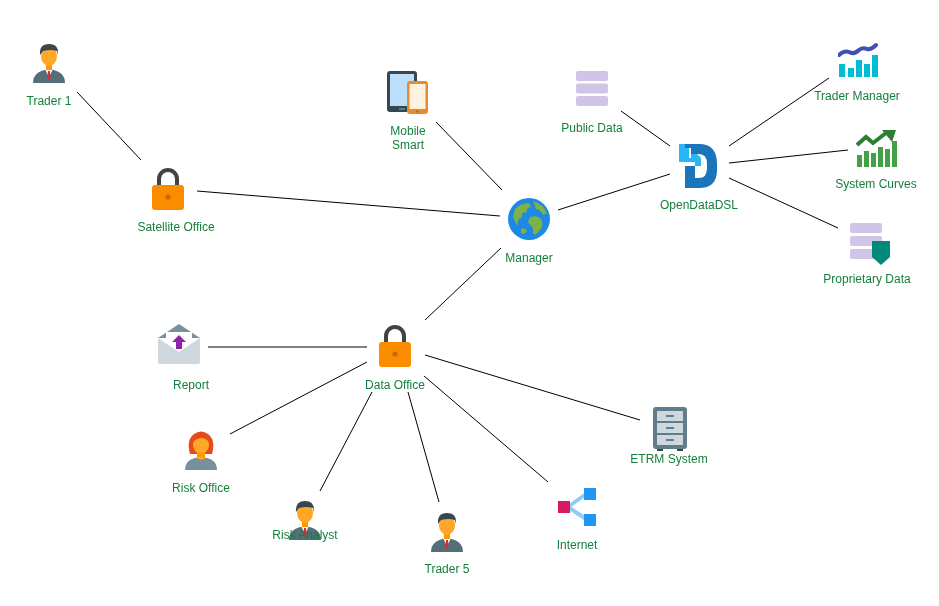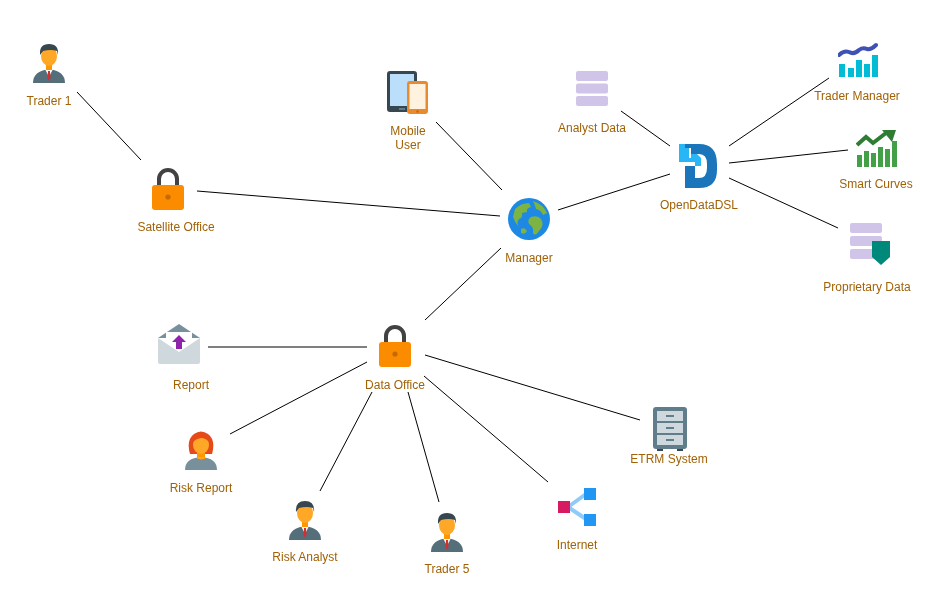--- a/index.html
+++ b/index.html
@@ -2,21 +2,21 @@
 <html><head>
 <meta charset="utf-8">
 <style>
   html, body { margin: 0; padding: 0; background: #ffffff; }
   #canvas { position: relative; width: 939px; height: 606px; overflow: hidden; background: #ffffff;
     font-family: "Liberation Sans", sans-serif; }
   #edges { position: absolute; left: 0; top: 0; width: 939px; height: 606px; }
   #edges line { stroke: #000000; stroke-width: 1; }
   .node { position: absolute; cursor: pointer; }
   .node svg { position: absolute; display: block; }
-  .label { position: absolute; font-size: 12px; color: #a16207; text-align: center; white-space: nowrap;
+  .label { position: absolute; font-size: 12px; color: #15803d; text-align: center; white-space: nowrap;
     transform: translateX(-50%); line-height: 14px; }
 </style>
 </head>
 <body>
 
 <div id="canvas">
   <svg id="edges">
     <line x1="77" y1="92" x2="141" y2="160"></line>
     <line x1="197" y1="191" x2="500" y2="216"></line>
     <line x1="436" y1="122" x2="502" y2="190"></line>
@@ -58,41 +58,41 @@
   <div class="node">
     <svg style="left:387px;top:71px" width="42" height="44" viewBox="0 0 42 44">
       <rect x="0" y="0" width="30" height="41" rx="3" fill="#37474f"></rect>
       <rect x="3" y="3" width="24" height="32" fill="#bbdefb"></rect>
       <rect x="12" y="37" width="6" height="2" fill="#607d8b"></rect>
       <rect x="20" y="10" width="21" height="33" rx="3" fill="#e88b2e"></rect>
       <rect x="22.5" y="13" width="16" height="25" fill="#fff3e0"></rect>
       <circle cx="30.5" cy="40.5" r="1.2" fill="#c66900"></circle>
     </svg>
     <div class="label" style="left:408px;top:124px">Mobile</div>
-    <div class="label" style="left:408px;top:138px">User</div>
+    <div class="label" style="left:408px;top:138px">Smart</div>
   </div>
 
   <div class="node">
     <svg style="left:507px;top:197px" width="44" height="44" viewBox="0 0 44 44">
       <circle cx="22" cy="22" r="21" fill="#1e88e5"></circle>
       <path d="M8 12 Q14 6 22 6 L24 10 Q19 11 20 15 L15 16 Q16 21 12 22 Q9 26 12 30 Q8 26 6 20 Z" fill="#7cb342"></path>
       <path d="M26 4 Q36 7 40 16 L36 18 Q34 13 29 12 Q28 8 26 4 Z" fill="#7cb342"></path>
       <path d="M24 20 Q31 18 34 22 Q38 28 32 34 Q28 40 26 36 Q27 30 22 27 Q20 23 24 20 Z" fill="#7cb342"></path>
       <path d="M14 32 Q18 30 20 34 Q18 38 14 36 Z" fill="#7cb342"></path>
     </svg>
     <div class="label" style="left:529px;top:251px">Manager</div>
   </div>
 
   <div class="node">
     <svg style="left:576px;top:71px" width="32" height="36" viewBox="0 0 32 36">
       <rect x="0" y="0" width="32" height="10" rx="2" fill="#d1c4e9"></rect>
       <rect x="0" y="12.5" width="32" height="10" rx="2" fill="#d1c4e9"></rect>
       <rect x="0" y="25" width="32" height="10" rx="2" fill="#d1c4e9"></rect>
     </svg>
-    <div class="label" style="left:592px;top:121px">Analyst Data</div>
+    <div class="label" style="left:592px;top:121px">Public Data</div>
   </div>
 
   <div class="node">
     <svg style="left:677px;top:144px" width="42" height="44" viewBox="0 0 42 44">
       <path d="M4 0 H8 V4 H12 V14 H18 V18 H2 V0 Z" fill="#29b6f6"></path>
       <path d="M8 0 H22 Q40 0 40 20 V26 Q40 44 22 44 H8 V22 H18 V34 H22 Q30 34 30 24 V20 Q30 10 22 10 H14 V4 H8 Z" fill="#1b75bb"></path>
       <path d="M14 10 H20 L24 14 V22 L18 22 V18 H14 Z" fill="#29b6f6"></path>
     </svg>
     <div class="label" style="left:699px;top:198px">OpenDataDSL</div>
   </div>
@@ -113,31 +113,31 @@
     <svg style="left:856px;top:129px" width="42" height="38" viewBox="0 0 42 38">
       <path d="M1 16 L10 8 L17 14 L30 4" stroke="#2e7d32" stroke-width="4" fill="none"></path>
       <path d="M26 1 L40 1 L36 13 Z" fill="#2e7d32"></path>
       <rect x="1" y="26" width="5" height="12" fill="#43a047"></rect>
       <rect x="8" y="22" width="5" height="16" fill="#43a047"></rect>
       <rect x="15" y="24" width="5" height="14" fill="#43a047"></rect>
       <rect x="22" y="18" width="5" height="20" fill="#43a047"></rect>
       <rect x="29" y="20" width="5" height="18" fill="#43a047"></rect>
       <rect x="36" y="12" width="5" height="26" fill="#43a047"></rect>
     </svg>
-    <div class="label" style="left:876px;top:177px">Smart Curves</div>
+    <div class="label" style="left:876px;top:177px">System Curves</div>
   </div>
 
   <div class="node">
     <svg style="left:850px;top:223px" width="42" height="42" viewBox="0 0 42 42">
       <rect x="0" y="0" width="32" height="10" rx="2" fill="#d1c4e9"></rect>
       <rect x="0" y="13" width="32" height="10" rx="2" fill="#d1c4e9"></rect>
       <rect x="0" y="26" width="32" height="10" rx="2" fill="#d1c4e9"></rect>
       <path d="M22 18 H40 V34 L31 42 L22 34 Z" fill="#00897b"></path>
     </svg>
-    <div class="label" style="left:867px;top:280px">Proprietary Data</div>
+    <div class="label" style="left:867px;top:272px">Proprietary Data</div>
   </div>
 
   <div class="node">
     <svg style="left:158px;top:322px" width="42" height="42" viewBox="0 0 42 42">
       <path d="M0 16 L21 2 L42 16 Z" fill="#78909c"></path>
       <rect x="8" y="10" width="26" height="22" fill="#ffffff"></rect>
       <path d="M21 13 L28 20 H24 V27 H18 V20 H14 Z" fill="#8e24aa"></path>
       <path d="M0 16 L21 30 L42 16 V40 Q42 42 40 42 H2 Q0 42 0 40 Z" fill="#cfd8dc"></path>
     </svg>
     <div class="label" style="left:191px;top:378px">Report</div>
@@ -154,33 +154,33 @@
 
   <div class="node">
     <svg style="left:184px;top:430px" width="34" height="40" viewBox="0 0 34 40">
       <path d="M6 24 Q2 10 10 4 Q17 -1 24 4 Q32 10 28 24 Z" fill="#e64a19"></path>
       <path d="M1 40 Q1 28 17 27 Q33 28 33 40 Z" fill="#78909c"></path>
       <rect x="13" y="21" width="8" height="8" fill="#ff9800"></rect>
       <path d="M13 27 Q17 32 21 27 Z" fill="#ffa726"></path>
       <ellipse cx="17" cy="15" rx="8" ry="9" fill="#ffa726"></ellipse>
       <path d="M8 13 Q9 5 17 5 Q25 5 26 13 Q22 8 17 8 Q11 9 8 13 Z" fill="#e64a19"></path>
     </svg>
-    <div class="label" style="left:201px;top:481px">Risk Report</div>
+    <div class="label" style="left:201px;top:481px">Risk Office</div>
   </div>
 
   <div class="node">
     <svg style="left:287px;top:498px" width="36" height="42" viewBox="0 0 36 42">
       <path d="M2 42 Q2 30 18 28 Q34 30 34 42 Z" fill="#546e7a"></path>
       <path d="M14 28 L18 36 L22 28 Z" fill="#ffffff"></path>
       <path d="M17 30 L19 30 L19.5 37 L18 40 L16.5 37 Z" fill="#d32f2f"></path>
       <rect x="15" y="23" width="6" height="6" fill="#ff9800"></rect>
       <ellipse cx="18" cy="15" rx="8" ry="10" fill="#ffa726"></ellipse>
       <path d="M9 14 Q8 3 18 3 Q28 3 27 14 L26 10 Q20 8 12 10 Z" fill="#37474f"></path>
     </svg>
-    <div class="label" style="left:305px;top:550px">Risk Analyst</div>
+    <div class="label" style="left:305px;top:528px">Risk Analyst</div>
   </div>
 
   <div class="node">
     <svg style="left:429px;top:510px" width="36" height="42" viewBox="0 0 36 42">
       <path d="M2 42 Q2 30 18 28 Q34 30 34 42 Z" fill="#546e7a"></path>
       <path d="M14 28 L18 36 L22 28 Z" fill="#ffffff"></path>
       <path d="M17 30 L19 30 L19.5 37 L18 40 L16.5 37 Z" fill="#d32f2f"></path>
       <rect x="15" y="23" width="6" height="6" fill="#ff9800"></rect>
       <ellipse cx="18" cy="15" rx="8" ry="10" fill="#ffa726"></ellipse>
       <path d="M9 14 Q8 3 18 3 Q28 3 27 14 L26 10 Q20 8 12 10 Z" fill="#37474f"></path>

